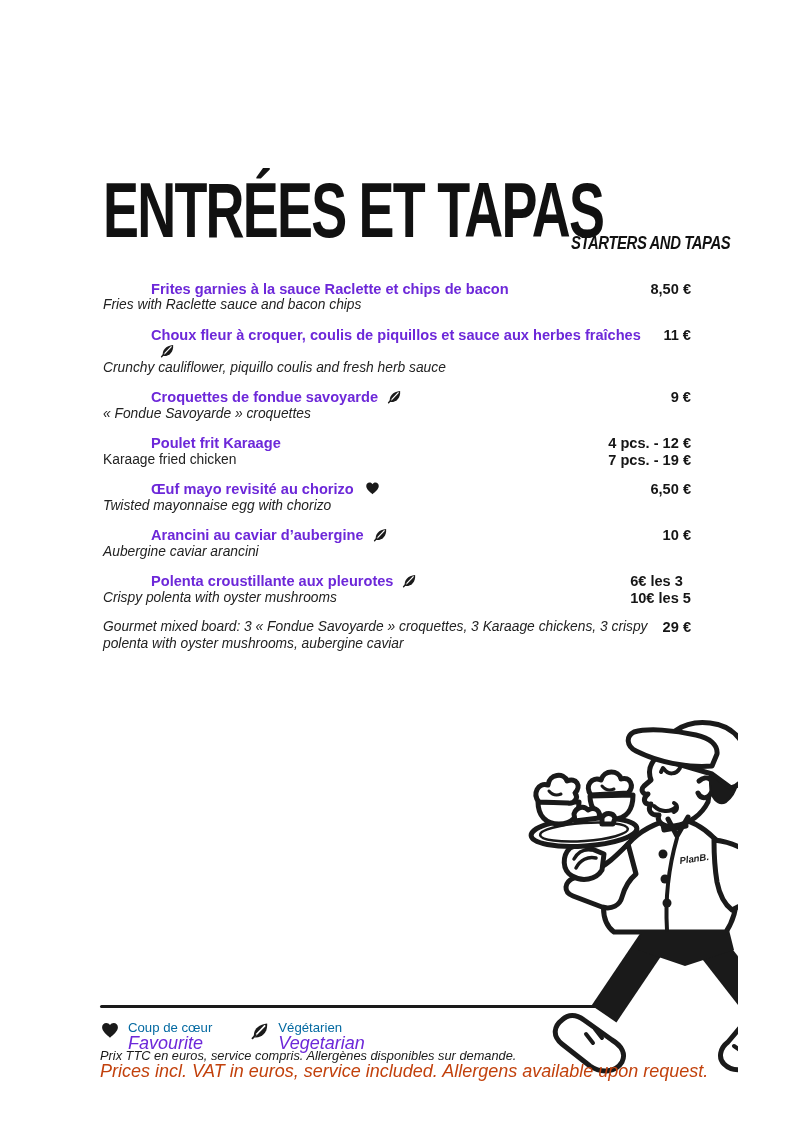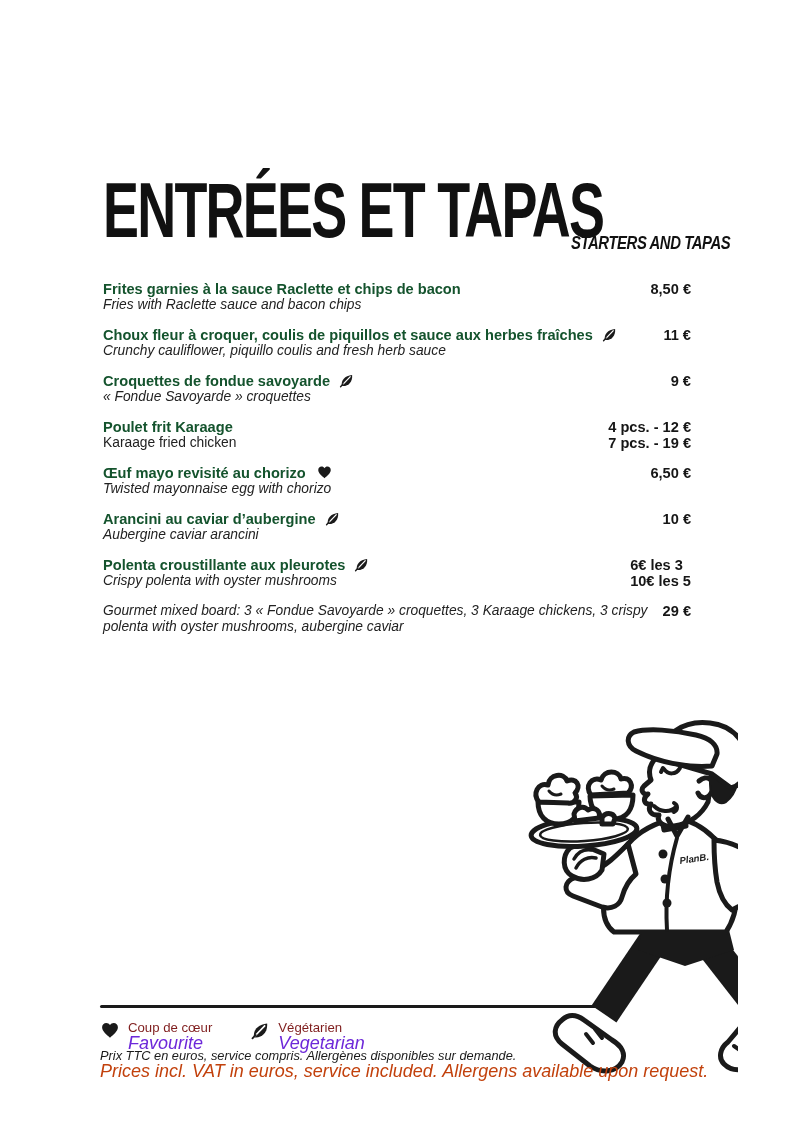--- a/index.html
+++ b/index.html
@@ -11,38 +11,38 @@
   .title{margin:0;font-size:77px;font-weight:900;letter-spacing:-2.5px;line-height:1;
          color:#111;transform:scaleX(0.70);transform-origin:0 0;white-space:nowrap;}
   .subtitle{position:absolute;left:516px;top:233px;font-size:17.5px;font-weight:bold;font-style:italic;
             letter-spacing:-0.5px;color:#111;transform:scaleX(0.85);transform-origin:0 0;white-space:nowrap;}
 
   
   .menu{position:absolute;left:48px;right:47px;top:281px;}
   .menu-item{display:flex;align-items:flex-start;margin-bottom:13.2px;}
   .item-text{flex:1;padding-right:14px;}
   .item-text.narrow .name-fr,.item-text.narrow .name-en{max-width:556px;}
-  .name-fr{font-size:14.6px;font-weight:bold;line-height:16.4px;color:#14532d;}
+  .name-fr{font-size:14.6px;font-weight:bold;line-height:16.4px;color:#6d28d9;margin-left:48px;}
   .name-en{font-size:13.8px;font-style:italic;line-height:16.4px;color:#222;}
   .name-en.upright{font-style:normal;}
   .item-prices{font-size:14.6px;font-weight:bold;line-height:16.4px;color:#161616;
                white-space:nowrap;}
   .badge{width:15px;height:15px;vertical-align:-2px;margin-left:9px;color:#1a1a1a;}
   .badge.heart{width:17px;height:15px;margin-left:10px;}
 
   
   .divider{position:absolute;top:1005px;height:2.6px;background:#1a1a1a;border-radius:2px;}
   .divider.left{left:45px;width:507px;}
   .divider.right{left:737px;width:26px;}
 
   
   .legend{position:absolute;left:45px;top:1020px;display:flex;}
   .legend-item{display:flex;align-items:flex-start;margin-right:38px;}
   .legend-ico{width:20px;height:19px;color:#1a1a1a;margin-right:8px;margin-top:1px;flex:0 0 auto;}
-  .legend-fr{font-size:13.2px;line-height:15.5px;color:#7f1d1d;}
+  .legend-fr{font-size:13.2px;line-height:15.5px;color:#0369a1;}
   .legend-en{font-size:18px;font-style:italic;line-height:15.5px;color:#6d28d9;}
   .fineprint{position:absolute;left:45px;top:1049px;}
   .fineprint-fr{font-size:12.8px;line-height:14.8px;color:#1a1a1a;font-style:italic;}
   .fineprint-en{font-size:18px;font-style:italic;line-height:14.8px;color:#c2410c;}
 
   
   .chef{position:absolute;left:463px;top:714px;width:330px;height:400px;}
   .defs-hidden{position:absolute;width:0;height:0;overflow:hidden;}
 </style>
 </head>

